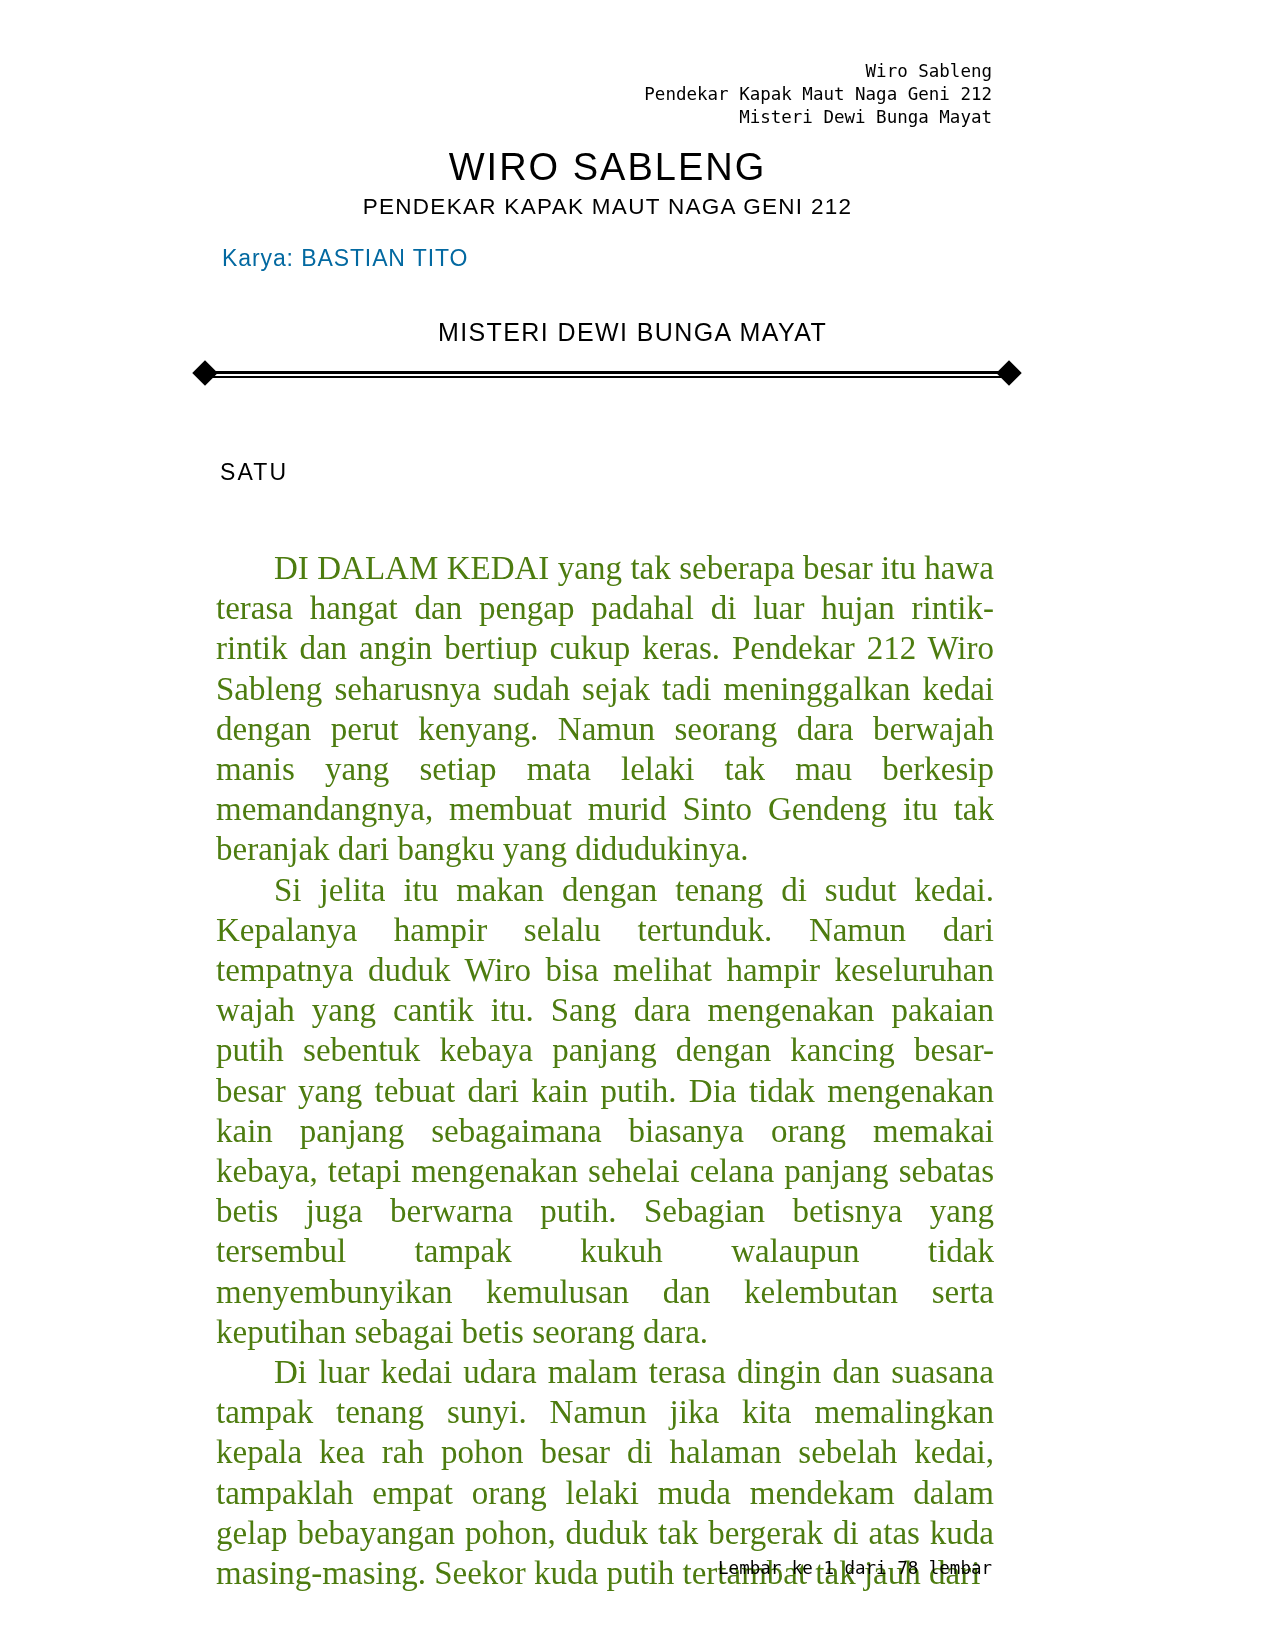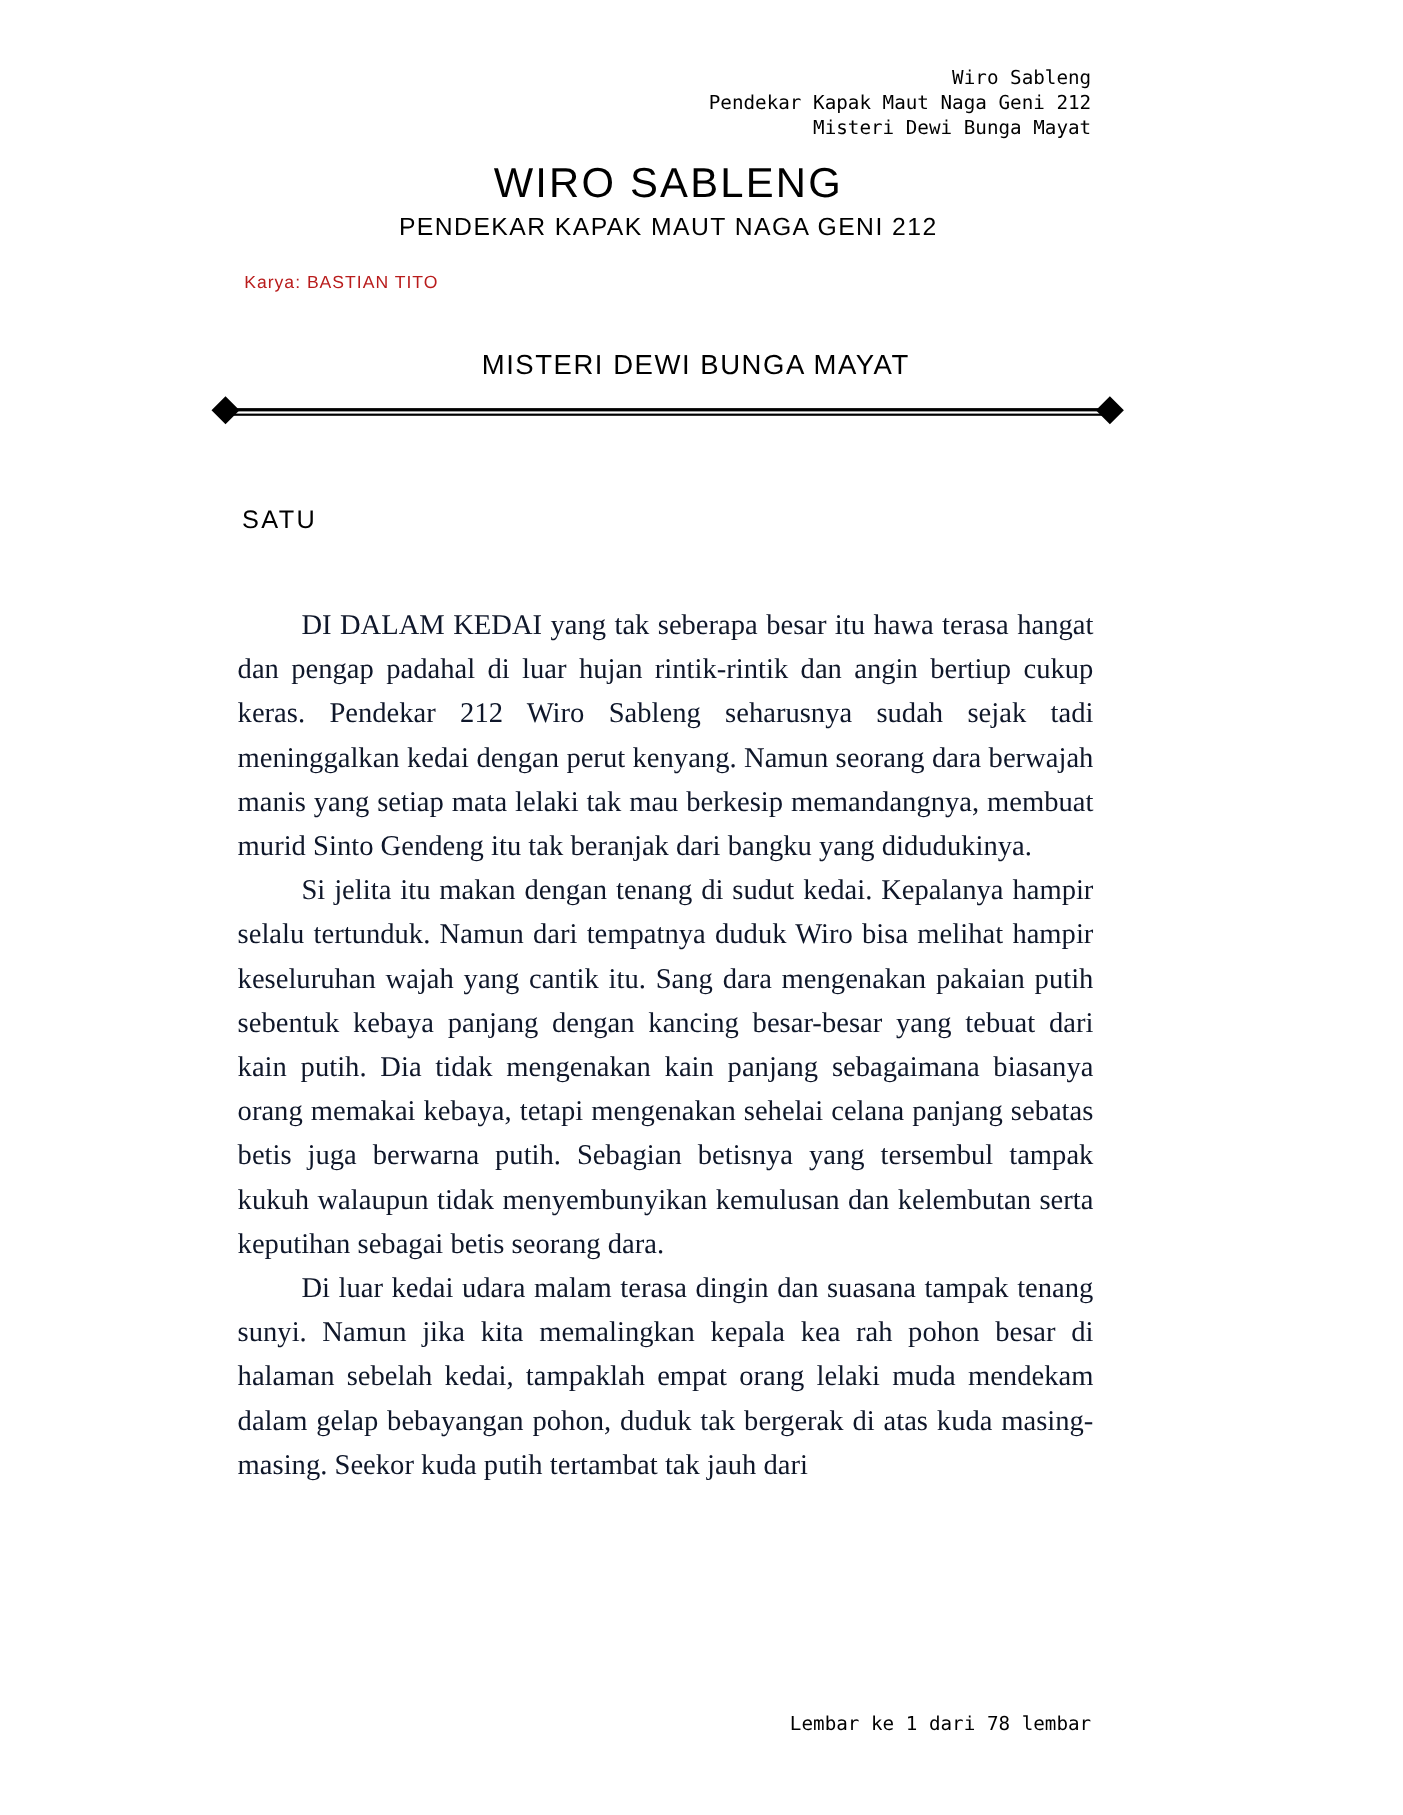--- a/index.html
+++ b/index.html
@@ -56,24 +56,24 @@
     color: #000000;
     margin-top: 3px;
   }
 
   .author-line {
     position: absolute;
     top: 243px;
     left: 222px;
     font-family: "Liberation Sans", sans-serif;
     font-weight: 300;
-    font-size: 16px;
+    font-size: 23px;
     line-height: 30px;
     letter-spacing: 0.9px;
-    color: #b91c1c;
+    color: #0369a1;
   }
 
   .episode-title {
     position: absolute;
     top: 315px;
     left: 200px;
     right: 210px;
     text-align: center;
     font-family: "Liberation Sans", sans-serif;
     font-weight: 300;
@@ -131,23 +131,23 @@
     color: #000000;
   }
 
   
   .body-text {
     position: absolute;
     top: 548px;
     left: 216px;
     width: 778px;
     font-family: "Liberation Serif", "DejaVu Serif", serif;
-    font-size: 26px;
+    font-size: 33px;
     line-height: 40.2px;
-    color: #0f172a;
+    color: #4d7c0f;
     text-align: justify;
     text-justify: inter-word;
   }
   .body-text p {
     margin: 0;
     text-indent: 58px;
   }
 
   
   .running-footer {

